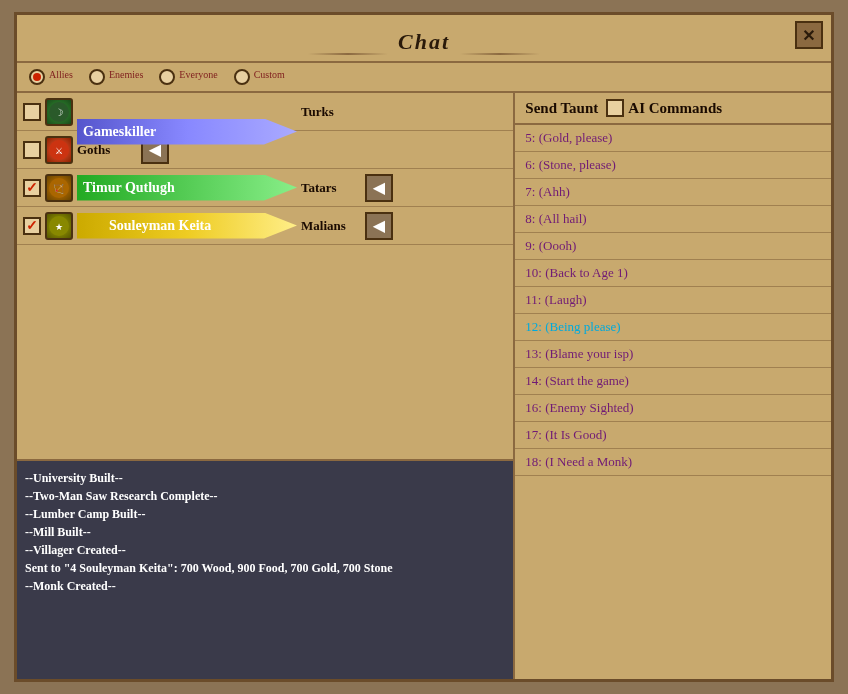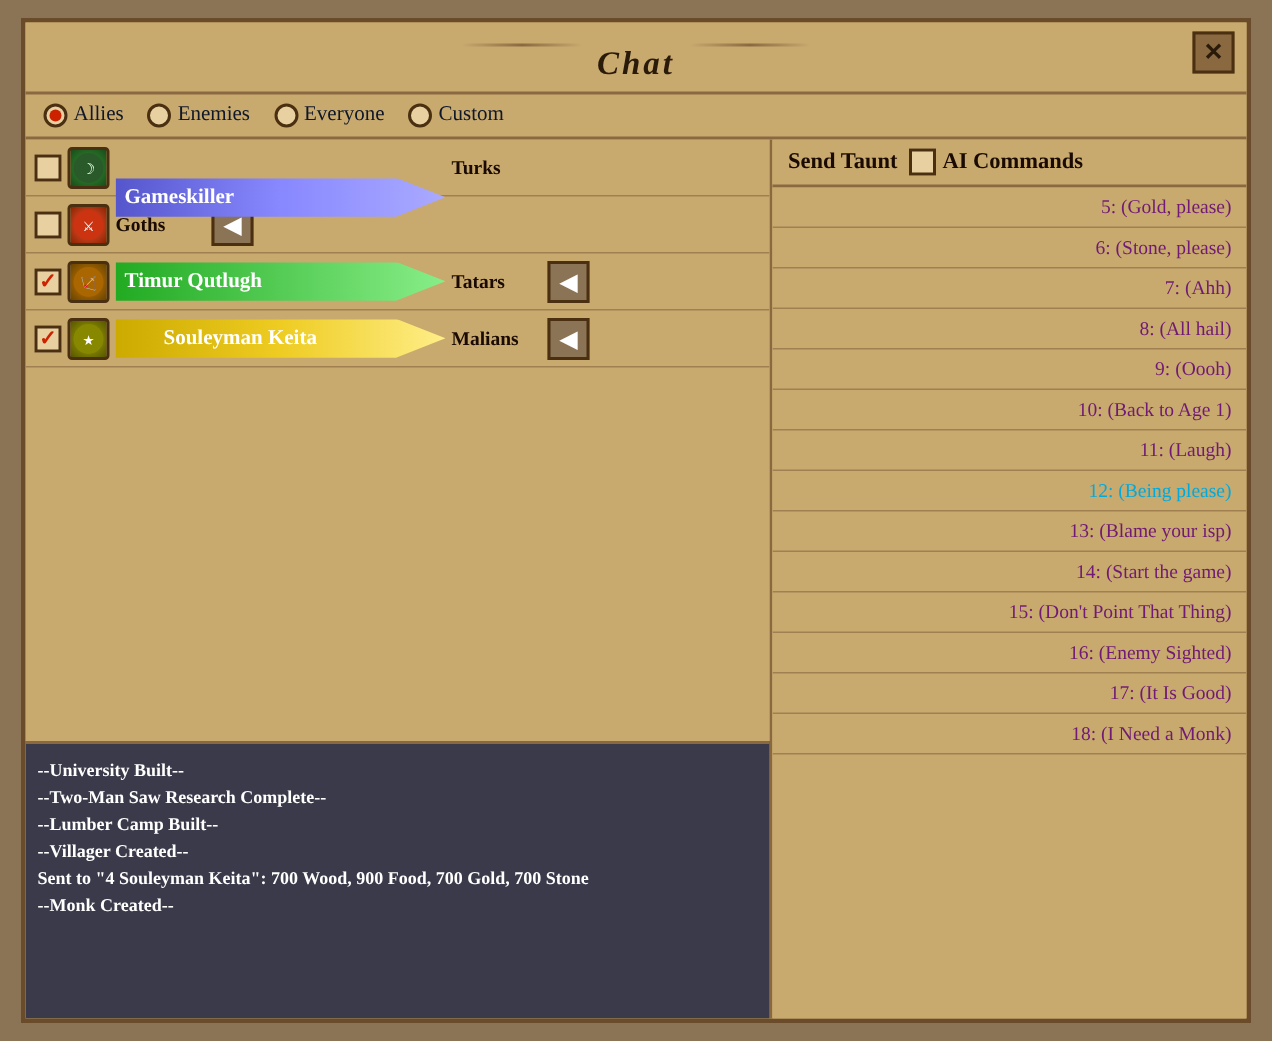--- a/index.html
+++ b/index.html
@@ -64,22 +64,22 @@
       align-items: center;
       gap: 16px;
       padding: 6px 12px;
       border-bottom: 2px solid #8b6940;
       background: #c8a96e;
     }
 
     .filter-option {
       display: flex;
       gap: 4px;
-      font-size: 14px;
-      color: #0f172a;
+      font-size: 10px;
+      color: #7f1d1d;
       cursor: pointer;
     }
 
     .radio-outer {
       width: 16px;
       height: 16px;
       border-radius: 50%;
       border: 2px solid #4a3010;
       background: #e8d0a0;
       display: flex;
@@ -191,42 +191,41 @@
       background: #8b7355;
       display: flex;
       align-items: center;
       justify-content: center;
       cursor: pointer;
       flex-shrink: 0;
     }
 
     
     .chat-log {
-      height: 185px;
+      height: 220px;
       background: #3a3a4a;
       border-top: 2px solid #8b6940;
       padding: 8px;
       overflow-y: auto;
       color: #e8e8e8;
       font-size: 12px;
       line-height: 1.5;
     }
 
     .chat-log .bold-line {
       font-weight: bold;
       color: #ffffff;
     }
 
     
     .right-panel {
       width: 318px;
       display: flex;
       flex-direction: column;
       background: #c8a96e;
-      text-align: right;
     }
 
     .taunt-header {
       display: flex;
       align-items: center;
       padding: 6px 10px;
       border-bottom: 2px solid #8b6940;
       gap: 8px;
       background: #c8a96e;
     }
@@ -315,21 +314,21 @@
     .title-text {
       font-size: 26px;
       color: #1a0a00;
       font-weight: bold;
       font-style: italic;
       letter-spacing: 3px;
     }
 
     .title-decoration {
       display: flex;
-      align-items: flex-start;
+      align-items: flex-end;
       justify-content: center;
       gap: 10px;
       padding: 6px 16px 2px 0;
       margin-left: 16px;
     }
 
     .deco-line {
       height: 2px;
       width: 80px;
       background: linear-gradient(to right, transparent, #8b6940, transparent);
@@ -453,20 +452,21 @@
           </div>
         </div>
 
         <div class="empty-rows-area"></div>
       </div>
 
       <div class="chat-log">
         <div class="bold-line">--University Built--</div>
         <div class="bold-line">--Two-Man Saw Research Complete--</div>
         <div class="bold-line">--Lumber Camp Built--</div>
+        <div class="bold-line">--Mill Built--</div>
         <div class="bold-line">--Villager Created--</div>
         <div class="bold-line">Sent to "4 Souleyman Keita": 700 Wood, 900 Food, 700 Gold, 700 Stone</div>
         <div class="bold-line">--Monk Created--</div>
       </div>
     </div>
 
     <div class="right-panel">
 
       <div class="taunt-header">
         <span class="taunt-label">Send Taunt</span>
@@ -480,20 +480,19 @@
         <div class="taunt-item">5: (Gold, please)</div>
         <div class="taunt-item">6: (Stone, please)</div>
         <div class="taunt-item">7: (Ahh)</div>
         <div class="taunt-item">8: (All hail)</div>
         <div class="taunt-item">9: (Oooh)</div>
         <div class="taunt-item">10: (Back to Age 1)</div>
         <div class="taunt-item">11: (Laugh)</div>
         <div class="taunt-item active">12: (Being please)</div>
         <div class="taunt-item">13: (Blame your isp)</div>
         <div class="taunt-item">14: (Start the game)</div>
-        <div class="taunt-item">15: (Don't Point That Thing)</div>
         <div class="taunt-item">16: (Enemy Sighted)</div>
         <div class="taunt-item">17: (It Is Good)</div>
         <div class="taunt-item">18: (I Need a Monk)</div>
       </div>
     </div>
   </div>
 </div>
 
 </body></html>

